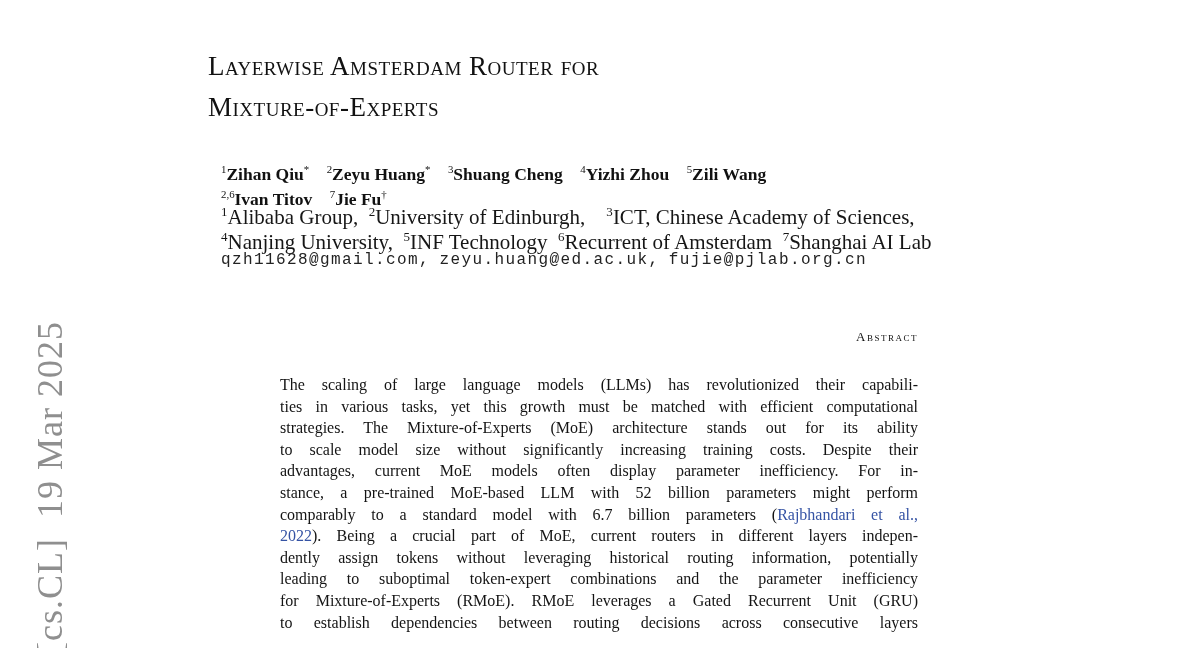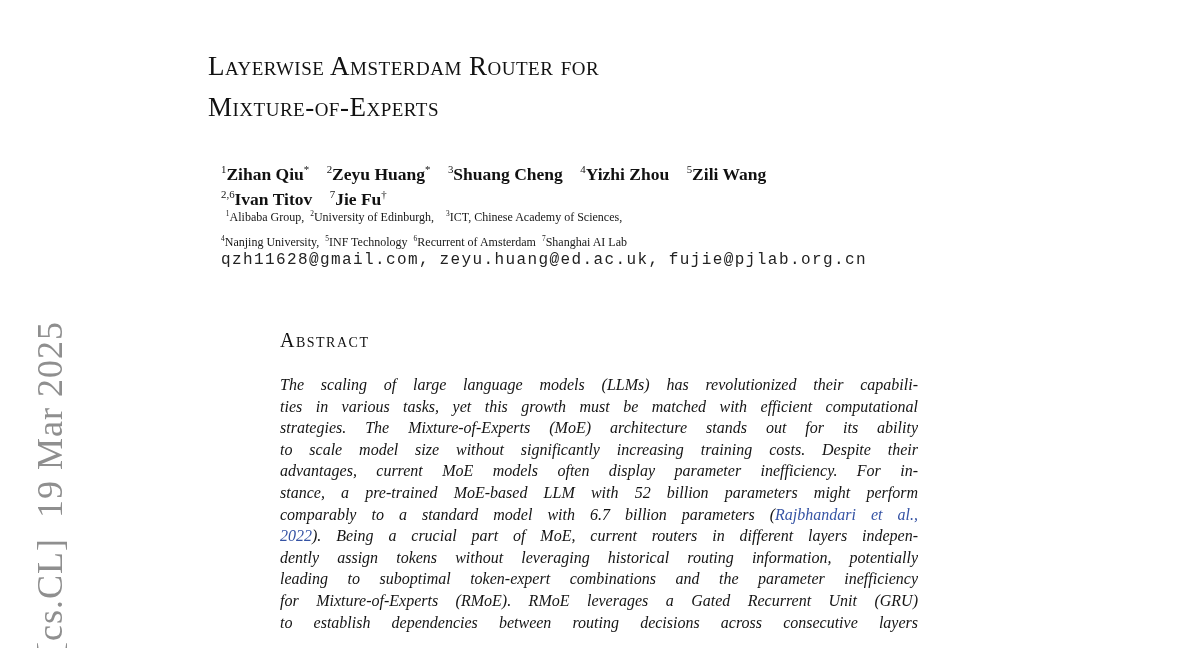--- a/index.html
+++ b/index.html
@@ -25,43 +25,43 @@
 
   .authors {
     position: absolute; left: 221px; top: 155px;
     font-size: 17.5px; line-height: 25px; font-weight: 700; color: #111111; margin-top: 7px;
   }
   .author-line { white-space: pre; }
   .author-line sup { font-weight: 400; }
 
   .affils {
     position: absolute; left: 221px; top: 205px;
-    font-size: 12px; line-height: 25px; text-align: center;
+    font-size: 21px; line-height: 25px;
   }
   .affil-line { white-space: pre; }
 
   .emails {
     position: absolute; left: 221px; top: 251px;
     font-family: "Liberation Mono", monospace;
     font-size: 16px; letter-spacing: 1.4px; color: #222222; white-space: pre;
   }
 
   .abs-heading {
     position: absolute; left: 280px; top: 329px; width: 638px;
-    text-align: left; font-variant: small-caps;
-    font-size: 20px; letter-spacing: 1.5px; color: #111111;
+    text-align: right; font-variant: small-caps;
+    font-size: 13px; letter-spacing: 1.5px; color: #111111;
   }
 
   .abs-body {
     position: absolute; left: 280px; top: 374px; width: 638px;
     font-size: 16px; line-height: 21.6px; color: #141414;
   }
   .abs-body .line {
     text-align: justify; text-align-last: justify;
-    max-height: 21.6px; overflow: hidden; font-style: italic;
+    max-height: 21.6px; overflow: hidden;
   }
 
   sup { font-size: 0.62em; line-height: 0; vertical-align: super; }
   .link { color: #3553a4; }
 </style>
 </head>
 <body>
 
 <div class="page">
 

